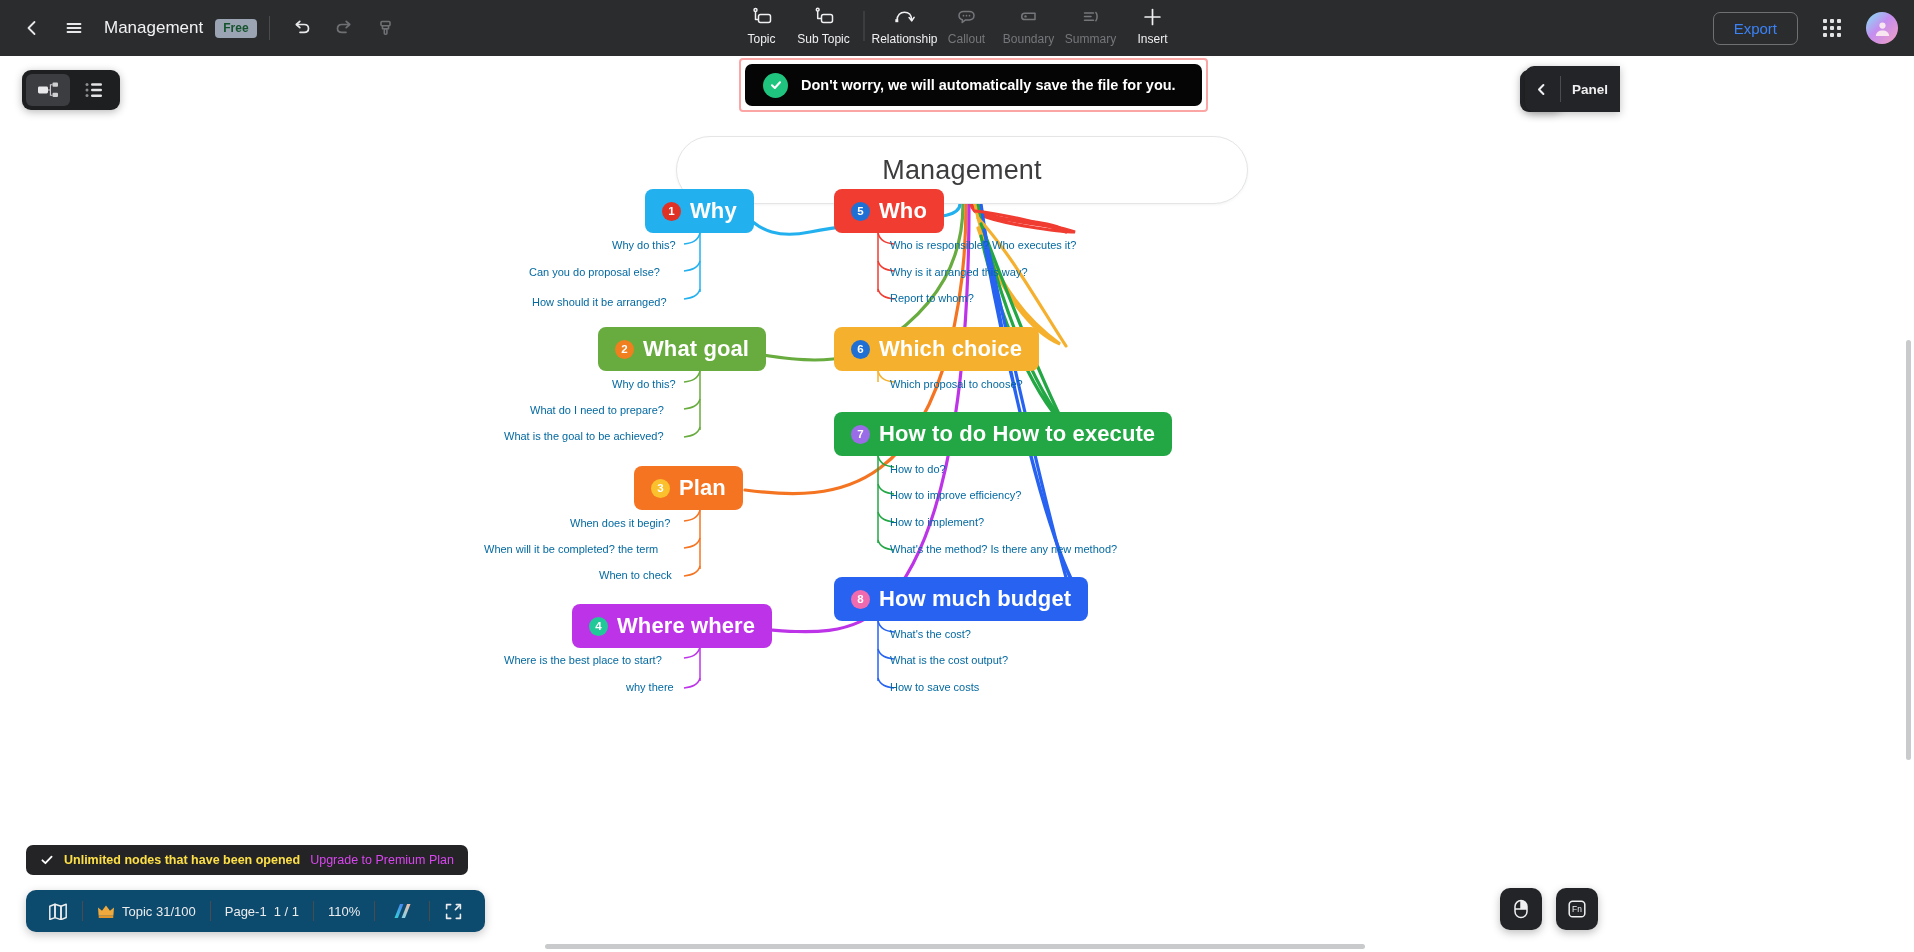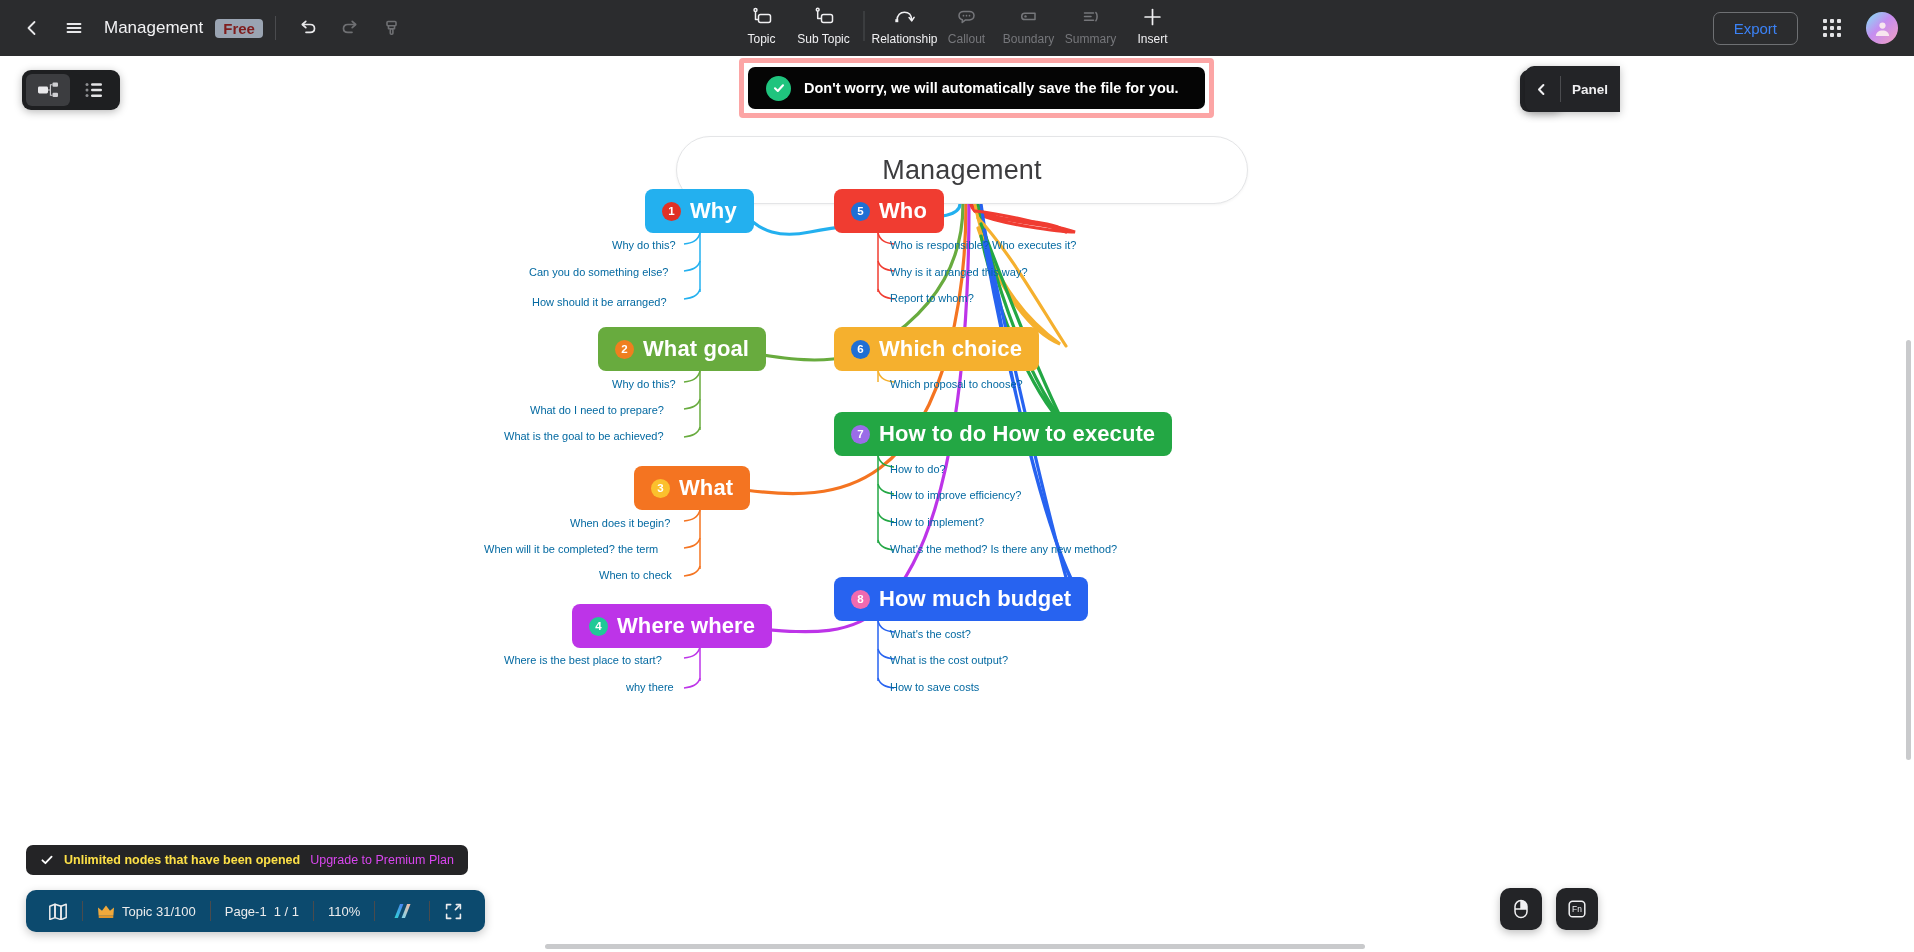--- a/index.html
+++ b/index.html
@@ -15,21 +15,21 @@
     position: absolute; left: 0; top: 0; width: 1914px; height: 56px;
     background: #2b2c2e; display: flex; align-items: center; z-index: 40;
   }
   .tb-left { display: flex; align-items: center; height: 56px; padding-left: 12px; gap: 2px; }
   .icon-btn {
     width: 40px; height: 40px; display: flex; align-items: center;
     justify-content: center; border-radius: 6px; color: #e8e8ea;
   }
   .doc-title { color: #f2f2f4; font-size: 17px; margin: 0 10px 0 8px; white-space: nowrap; }
   .free-badge {
-    background: #9aa4b2; color: #7f1d1d; font-size: 15px; font-weight: bold;
+    background: #9aa4b2; color: #14532d; font-size: 12px; font-weight: bold;
     border-radius: 4px; padding: 2px 8px; line-height: 15px;
   }
   .tb-sep { width: 1px; height: 24px; background: #4a4b4e; margin: 0 10px; }
   .tb-center {
     position: absolute; left: 50%; top: 0; transform: translateX(-50%);
     height: 56px; display: flex; align-items: flex-start; gap: 0px; padding-top: 5px;
   }
   .tool {
     width: 62px; display: flex; flex-direction: column; align-items: center;
     gap: 3px; color: #f0f0f2;
@@ -103,21 +103,21 @@
   .fab-row { position: absolute; right: 22px; top: 888px; display: flex; gap: 14px; z-index: 30; }
   .fab {
     width: 42px; height: 42px; background: #232427; border-radius: 10px;
     display: flex; align-items: center; justify-content: center;
     box-shadow: 0 3px 9px rgba(0,0,0,.25);
   }
 
   
   .toast-wrap {
     position: absolute; left: 739px; top: 58px; z-index: 35;
-    border: 5px solid #fca5a5; border-radius: 4px; padding: 4px;
+    border: 2px solid #fca5a5; border-radius: 4px; padding: 4px;
     background: transparent;
   }
   .toast {
     height: 42px; background: #050505; border-radius: 7px;
     display: flex; align-items: center; gap: 13px; padding: 0 26px 0 18px;
   }
   .toast .t-text { color: #ffffff; font-size: 14.5px; font-weight: bold; white-space: nowrap; }
   .check-circle {
     width: 25px; height: 25px; border-radius: 50%; background: #1fc47e;
     display: flex; align-items: center; justify-content: center; flex: none;
@@ -423,32 +423,32 @@
     <div class="root-node">
       <span class="rt">Management</span>
     </div>
 
     <div id="branches">
         <div class="node-box" style="left: 645px; top: 133px; min-width: 98px; background: rgb(35, 176, 239);">
           <span class="badge" style="background: rgb(224, 49, 37);">1</span>
           <span class="nb-label">Why</span>
         </div>
         <div class="leaf r-align" style="left: 612px; top: 183px;">Why do this?</div>
-        <div class="leaf r-align" style="left: 529px; top: 210px;">Can you do something else?</div>
+        <div class="leaf r-align" style="left: 529px; top: 210px;">Can you do proposal else?</div>
         <div class="leaf r-align" style="left: 532px; top: 240px;">How should it be arranged?</div>
         <div class="node-box" style="left: 598px; top: 271px; min-width: 145px; background: rgb(104, 171, 62);">
           <span class="badge" style="background: rgb(239, 127, 31);">2</span>
           <span class="nb-label">What goal</span>
         </div>
         <div class="leaf r-align" style="left: 612px; top: 322px;">Why do this?</div>
         <div class="leaf r-align" style="left: 530px; top: 348px;">What do I need to prepare?</div>
         <div class="leaf r-align" style="left: 504px; top: 374px;">What is the goal to be achieved?</div>
         <div class="node-box" style="left: 634px; top: 410px; min-width: 109px; background: rgb(244, 116, 33);">
           <span class="badge" style="background: rgb(251, 192, 45);">3</span>
-          <span class="nb-label">What</span>
+          <span class="nb-label">Plan</span>
         </div>
         <div class="leaf r-align" style="left: 570px; top: 461px;">When does it begin?</div>
         <div class="leaf r-align" style="left: 484px; top: 487px;">When will it be completed? the term</div>
         <div class="leaf r-align" style="left: 599px; top: 513px;">When to check</div>
         <div class="node-box" style="left: 572px; top: 548px; min-width: 171px; background: rgb(189, 52, 232);">
           <span class="badge" style="background: rgb(32, 201, 151);">4</span>
           <span class="nb-label">Where where</span>
         </div>
         <div class="leaf r-align" style="left: 504px; top: 598px;">Where is the best place to start?</div>
         <div class="leaf r-align" style="left: 626px; top: 625px;">why there</div>

